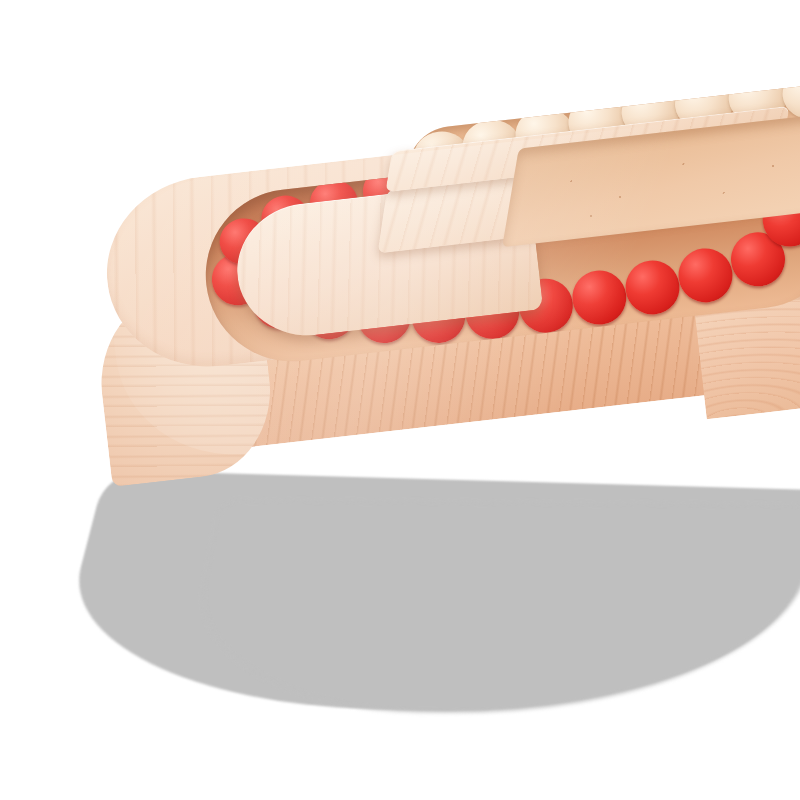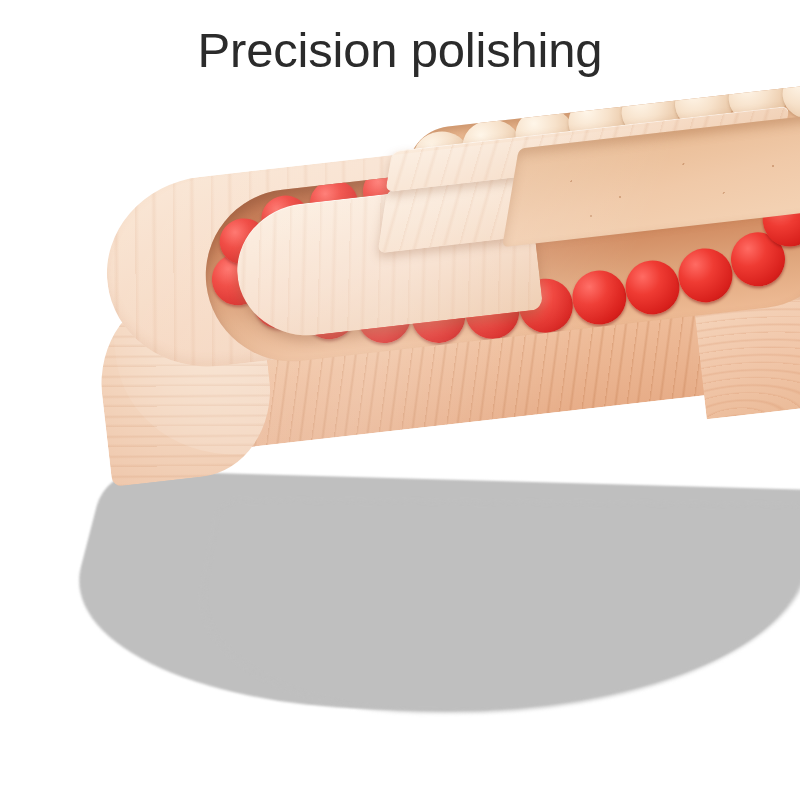--- a/index.html
+++ b/index.html
@@ -280,21 +280,20 @@
     border-radius: 120px 40px 40px 120px / 110px 40px 40px 110px;
     pointer-events: none;
   }
 </style>
 </head>
 <body>
 
 <div id="stage">
 
   <div class="headline">
-    <span class="line">Precision polishing</span>
   </div>
 
   <div class="cast-shadow"></div>
   <div class="cast-shadow s2"></div>
 
   <div id="board-assembly">
     <div class="board-wrap">
 
       <div class="slab-front"></div>
       <div class="slab-cap"></div>

